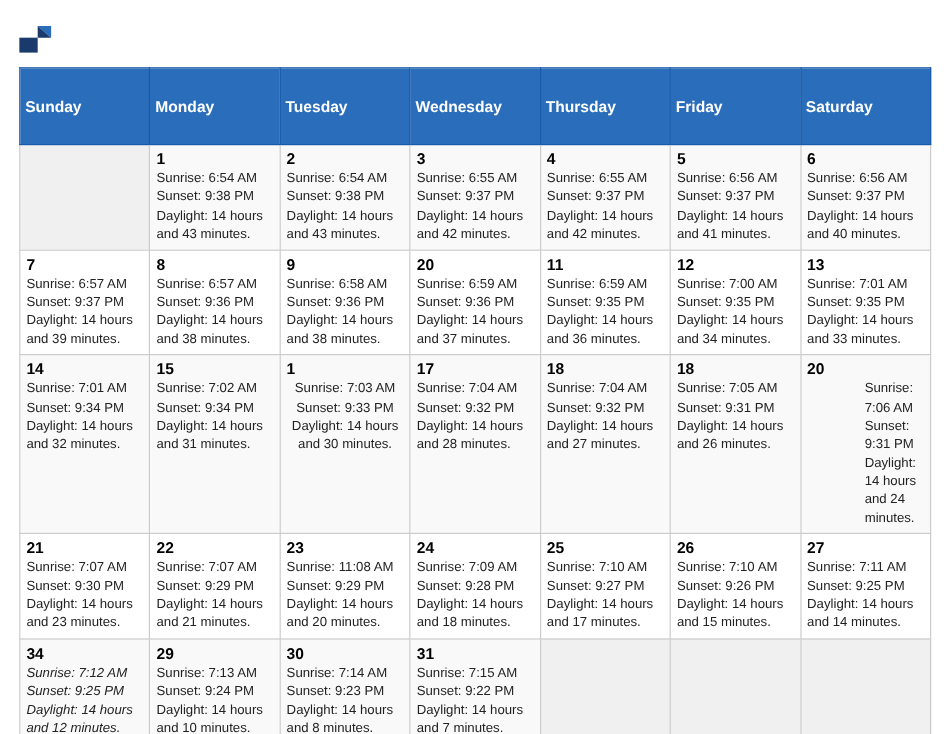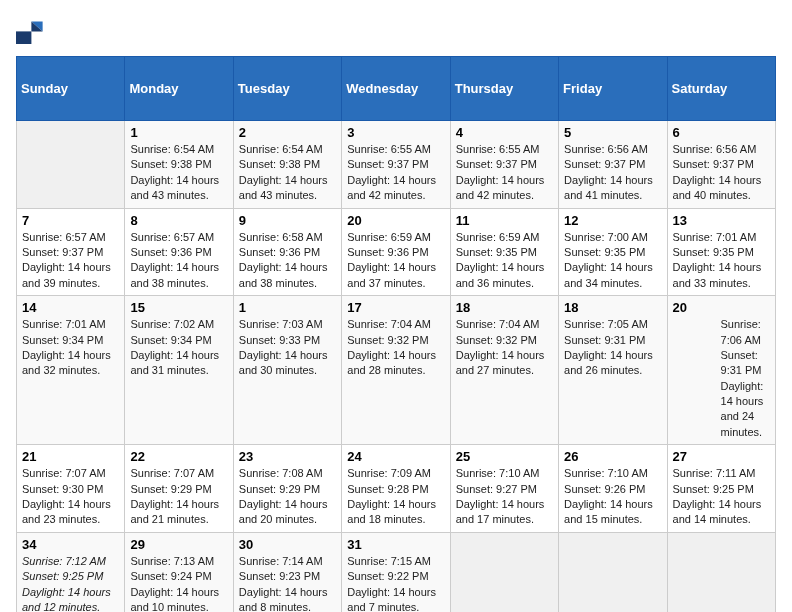--- a/index.html
+++ b/index.html
@@ -216,21 +216,21 @@
         </td>
         <td>
           <span class="day-num">15</span>
           <div class="day-info" style="white-space: pre-line;">Sunrise: 7:02 AM
 Sunset: 9:34 PM
 Daylight: 14 hours
 and 31 minutes.</div>
         </td>
         <td>
           <span class="day-num">1</span>
-          <div class="day-info" style="white-space: pre-line;">Sunrise: 7:03 AM
+          <div class="day-info" style="white-space: pre-line; text-align: center;">Sunrise: 7:03 AM
 Sunset: 9:33 PM
 Daylight: 14 hours
 and 30 minutes.</div>
         </td>
         <td>
           <span class="day-num">17</span>
           <div class="day-info" style="white-space: pre-line;">Sunrise: 7:04 AM
 Sunset: 9:32 PM
 Daylight: 14 hours
 and 28 minutes.</div>
@@ -267,21 +267,21 @@
         </td>
         <td>
           <span class="day-num">22</span>
           <div class="day-info" style="white-space: pre-line;">Sunrise: 7:07 AM
 Sunset: 9:29 PM
 Daylight: 14 hours
 and 21 minutes.</div>
         </td>
         <td>
           <span class="day-num">23</span>
-          <div class="day-info" style="white-space: pre-line;">Sunrise: 7:08 AM
+          <div class="day-info" style="white-space: pre-line;">Sunrise: 11:08 AM
 Sunset: 9:29 PM
 Daylight: 14 hours
 and 20 minutes.</div>
         </td>
         <td>
           <span class="day-num">24</span>
           <div class="day-info" style="white-space: pre-line;">Sunrise: 7:09 AM
 Sunset: 9:28 PM
 Daylight: 14 hours
 and 18 minutes.</div>

